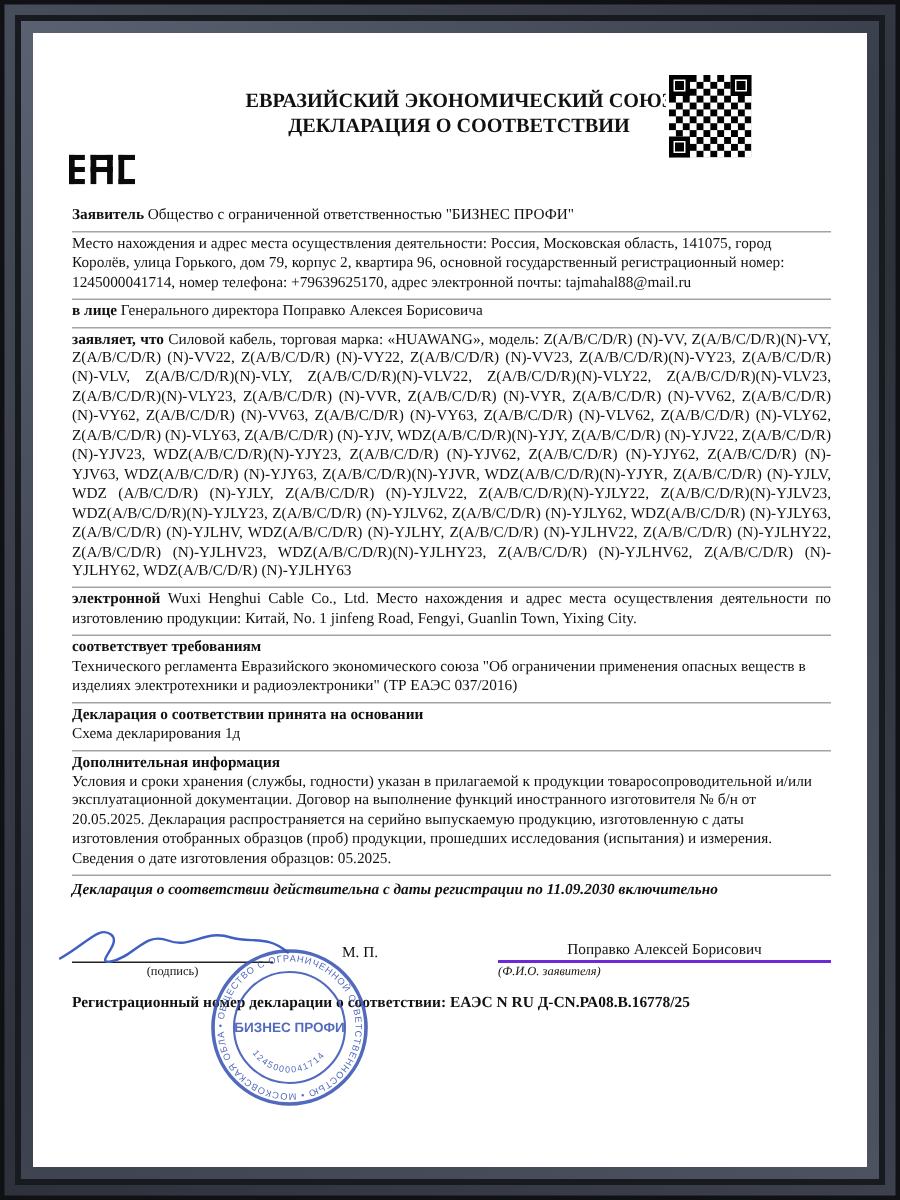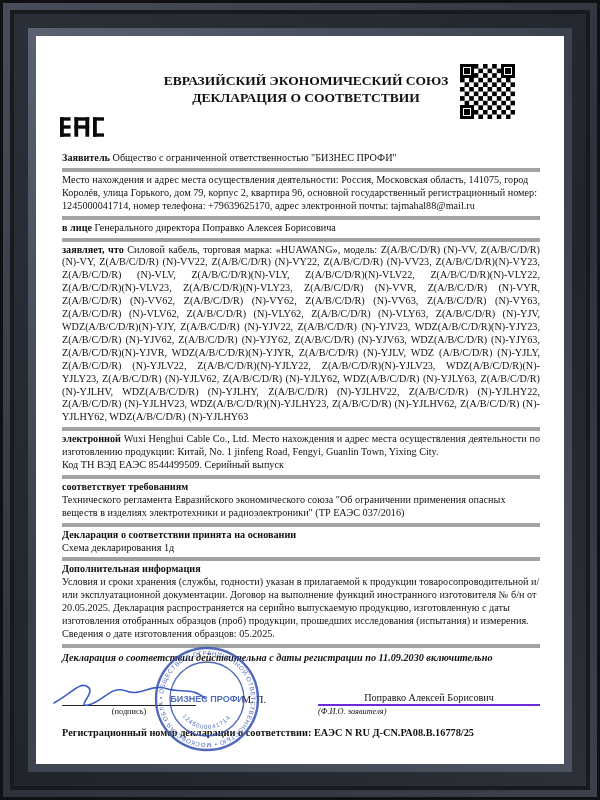--- a/index.html
+++ b/index.html
@@ -2,36 +2,36 @@
 <html><head>
 <meta charset="utf-8">
 <style>
   * { margin:0; padding:0; box-sizing:border-box; }
   body { width:600px; height:800px; font-family:"Liberation Serif","DejaVu Serif",serif; color:#111; }
 
   
   .f1{width:600px;height:800px;background:#0f1114;padding:3px;}
   .f2{width:100%;height:100%;background:linear-gradient(135deg,#474d5a,#2d313a 55%,#3c414d);padding:7px;}
   .f3{width:100%;height:100%;background:#171a1f;padding:4px;}
-  .f4{width:100%;height:100%;background:linear-gradient(135deg,#2b2f37,#20242b 60%,#2c3039);padding:14px;}
+  .f4{width:100%;height:100%;background:linear-gradient(135deg,#2b2f37,#20242b 60%,#2c3039);}
   .f5{width:100%;height:100%;background:linear-gradient(135deg,#5a6170,#3a404b 45%,#4c525f);padding:8px;}
   .page{width:100%;height:100%;background:#ffffff;position:relative;overflow:hidden;}
 
   .content{padding:30px 24px 0 26px;height:100%;overflow:hidden;}
 
   .title{ text-align:center; font-weight:bold; font-size:13.5px; line-height:17px; margin:6px 30px 0 40px;}
   .eac-logo{position:absolute; left:24px; top:70px; width:44px; height:42px;}
   .qr{position:absolute; left:424px; top:28px; width:55px; height:55px;
       background:conic-gradient(#000 25%,#fff 0 50%,#000 0 75%,#fff 0) 0 0/9.2px 9.2px;
       outline:2px solid #fff;}
   .qr .finder{position:absolute;width:14px;height:14px;background:#fff;border:3px solid #000;}
   .qr .finder i{display:block;width:6px;height:6px;background:#000;margin:1px;}
   .qr .f-tl{left:0;top:0;} .qr .f-tr{right:0;top:0;} .qr .f-bl{left:0;bottom:0;}
 
-  .sec{border-bottom:4px solid #a3a3a3; padding:2px 0 3px 0; font-size:10.2px; line-height:12.9px;}
+  .sec{border-bottom:1px solid #a3a3a3; padding:2px 0 3px 0; font-size:10.2px; line-height:12.9px;}
   .first-row{margin-top:44px;}
   b.lbl{font-weight:bold;}
   .just{text-align:justify;}
 
   .validity{font-weight:bold; font-size:10.2px; line-height:13px; padding:3px 0 2px 0;font-style:italic;}
 
   
   .sigrow{display:flex; align-items:flex-end; margin-top:14px; height:26px; position:relative;}
   .sig-left{width:134px; border-bottom:1px solid #222; position:relative; height:100%;}
   .sig-squiggle{position:absolute; left:-12px; bottom:-6px;}
@@ -109,21 +109,20 @@
     <div class="sec just">
       <b class="lbl">заявляет, что</b>
       <span>Силовой кабель, торговая марка: «HUAWANG», модель: Z(A/B/C/D/R) (N)-VV, Z(A/B/C/D/R)(N)-VY, Z(A/B/C/D/R) (N)-VV22, Z(A/B/C/D/R) (N)-VY22, Z(A/B/C/D/R) (N)-VV23, Z(A/B/C/D/R)(N)-VY23, Z(A/B/C/D/R) (N)-VLV, Z(A/B/C/D/R)(N)-VLY, Z(A/B/C/D/R)(N)-VLV22, Z(A/B/C/D/R)(N)-VLY22, Z(A/B/C/D/R)(N)-VLV23, Z(A/B/C/D/R)(N)-VLY23, Z(A/B/C/D/R) (N)-VVR, Z(A/B/C/D/R) (N)-VYR, Z(A/B/C/D/R) (N)-VV62, Z(A/B/C/D/R) (N)-VY62, Z(A/B/C/D/R) (N)-VV63, Z(A/B/C/D/R) (N)-VY63, Z(A/B/C/D/R) (N)-VLV62, Z(A/B/C/D/R) (N)-VLY62, Z(A/B/C/D/R) (N)-VLY63, Z(A/B/C/D/R) (N)-YJV, WDZ(A/B/C/D/R)(N)-YJY, Z(A/B/C/D/R) (N)-YJV22, Z(A/B/C/D/R) (N)-YJV23, WDZ(A/B/C/D/R)(N)-YJY23, Z(A/B/C/D/R) (N)-YJV62, Z(A/B/C/D/R) (N)-YJY62, Z(A/B/C/D/R) (N)-YJV63, WDZ(A/B/C/D/R) (N)-YJY63, Z(A/B/C/D/R)(N)-YJVR, WDZ(A/B/C/D/R)(N)-YJYR, Z(A/B/C/D/R) (N)-YJLV, WDZ (A/B/C/D/R) (N)-YJLY, Z(A/B/C/D/R) (N)-YJLV22, Z(A/B/C/D/R)(N)-YJLY22, Z(A/B/C/D/R)(N)-YJLV23, WDZ(A/B/C/D/R)(N)-YJLY23, Z(A/B/C/D/R) (N)-YJLV62, Z(A/B/C/D/R) (N)-YJLY62, WDZ(A/B/C/D/R) (N)-YJLY63, Z(A/B/C/D/R) (N)-YJLHV, WDZ(A/B/C/D/R) (N)-YJLHY, Z(A/B/C/D/R) (N)-YJLHV22, Z(A/B/C/D/R) (N)-YJLHY22, Z(A/B/C/D/R) (N)-YJLHV23, WDZ(A/B/C/D/R)(N)-YJLHY23, Z(A/B/C/D/R) (N)-YJLHV62, Z(A/B/C/D/R) (N)-YJLHY62, WDZ(A/B/C/D/R) (N)-YJLHY63</span>
     </div>
 
     <div class="sec">
       <div class="just">
         <b class="lbl">электронной</b>
         <span>Wuxi Henghui Cable Co., Ltd. Место нахождения и адрес места осуществления деятельности по изготовлению продукции: Китай, No. 1 jinfeng Road, Fengyi, Guanlin Town, Yixing City.</span>
       </div>
-      <div>Код ТН ВЭД ЕАЭС 8544499509. Серийный выпуск</div>
     </div>
 
     <div class="sec">
       <b class="lbl">соответствует требованиям</b>
       <div>Технического регламента Евразийского экономического союза "Об ограничении применения опасных веществ в изделиях электротехники и радиоэлектроники" (ТР ЕАЭС 037/2016)</div>
     </div>
 
     <div class="sec">
       <b class="lbl">Декларация о соответствии принята на основании</b>
       <div>Схема декларирования 1д</div>

